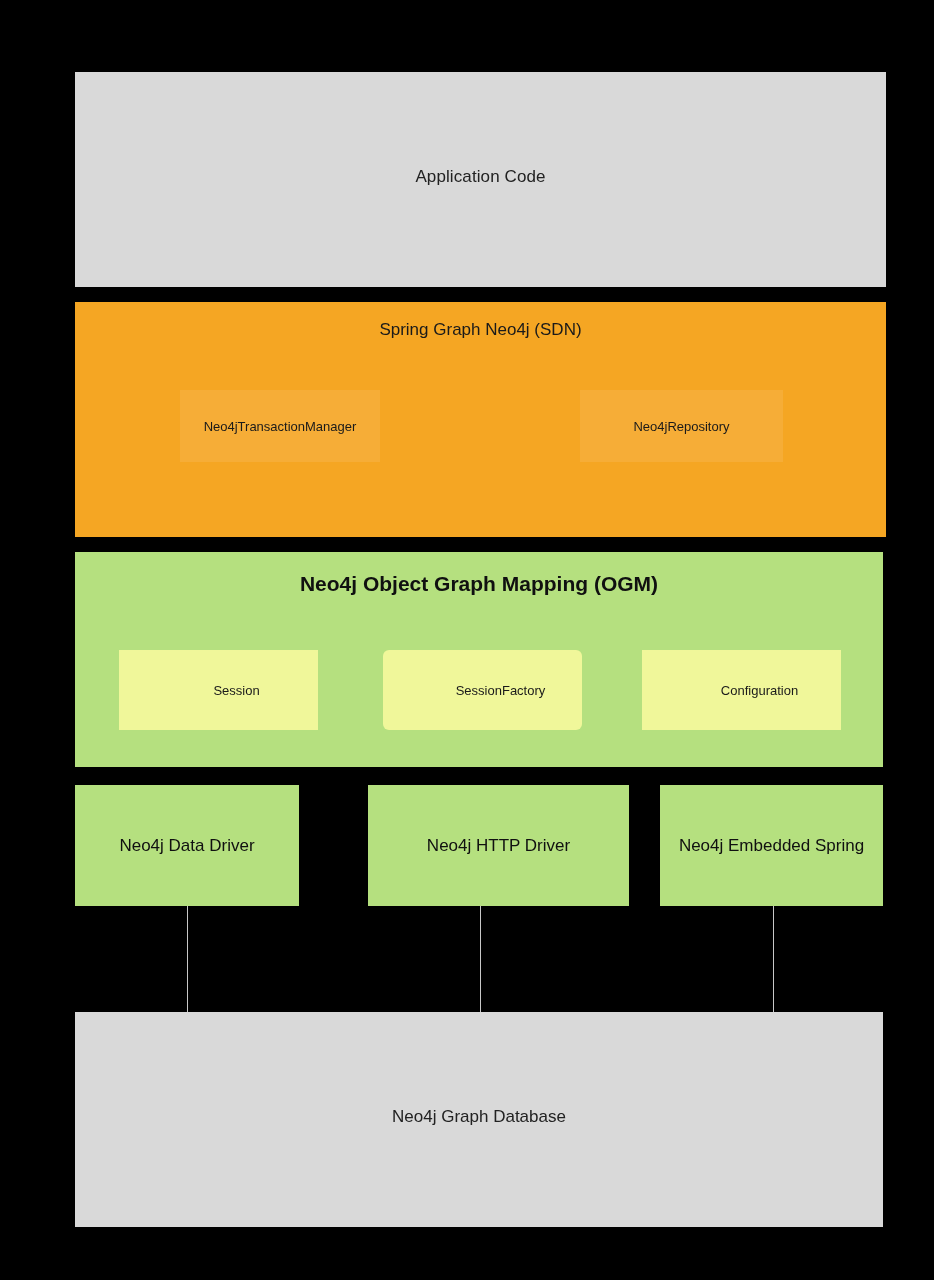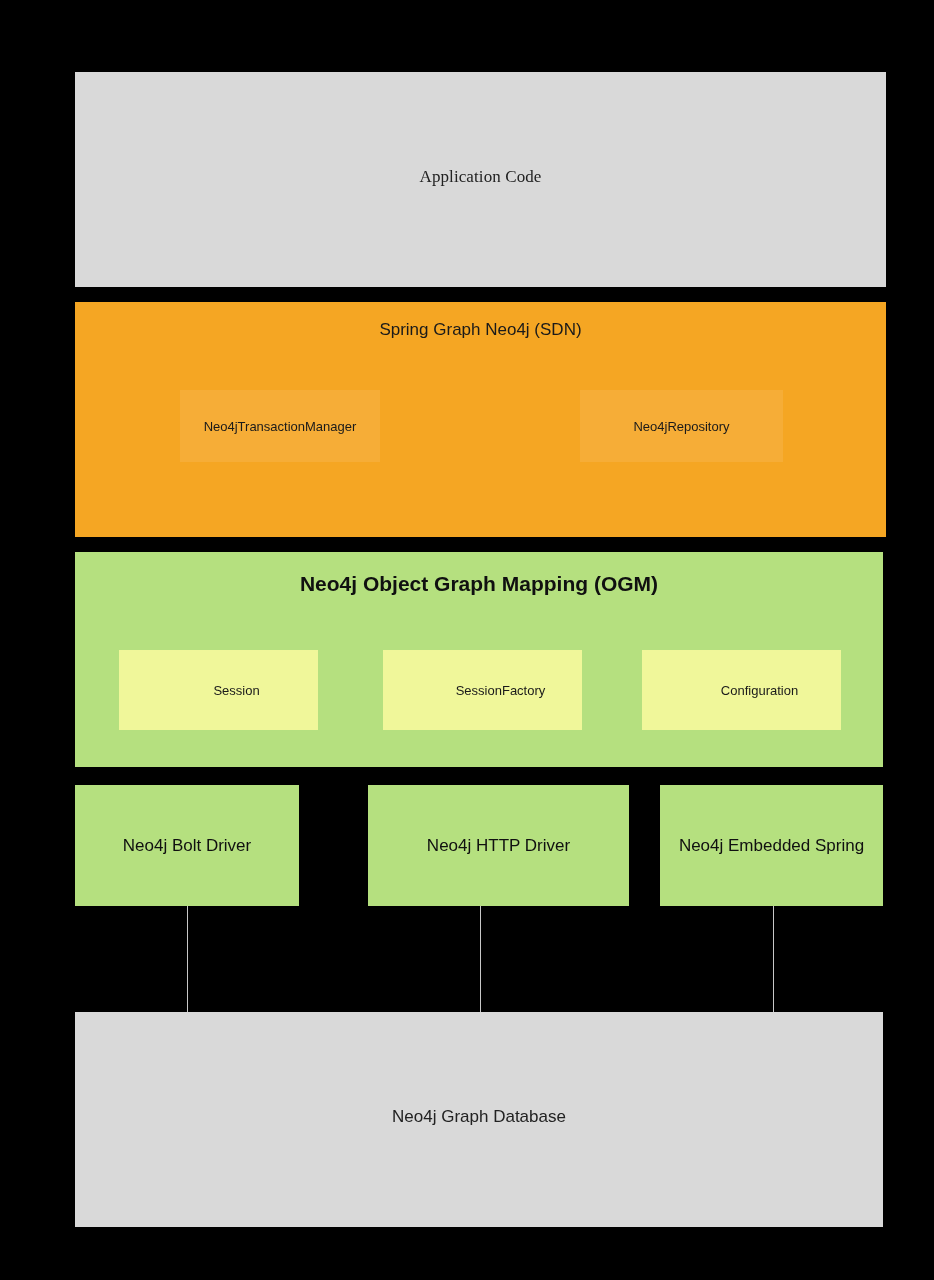--- a/index.html
+++ b/index.html
@@ -40,21 +40,20 @@
   }
   .app-code-label {
     position: absolute;
     left: 0;
     right: 0;
     top: 95px;
     text-align: center;
     font-size: 17px;
     color: #222222;
     letter-spacing: 0.1px;
-    font-family: Liberation Serif, serif;
   }
 
   
   .sdn {
     left: 75px;
     top: 302px;
     width: 811px;
     height: 235px;
     background: #f5a623;
   }
@@ -104,21 +103,21 @@
   .ogm-box {
     position: absolute;
     top: 98px;
     height: 80px;
     background: #f0f79a;
     display: flex;
     align-items: center;
     justify-content: center;
   }
   .ogm-box.b1 { left: 44px;  width: 199px; }
-  .ogm-box.b2 { left: 308px; width: 199px; }
+  .ogm-box.b2 { left: 308px; width: 199px; border-radius: 6px; }
   .ogm-box.b3 { left: 567px; width: 199px; }
   .ogm-box-label {
     font-size: 13px;
     color: #1a1a1a;
     margin-left: 36px;
   }
 
   
   .driver {
     top: 785px;
@@ -194,21 +193,21 @@
     </div>
     <div class="ogm-box b2">
       <span class="ogm-box-label">SessionFactory</span>
     </div>
     <div class="ogm-box b3">
       <span class="ogm-box-label">Configuration</span>
     </div>
   </div>
 
   <div class="layer driver d1">
-    <span class="driver-label">Neo4j Bolt Driver</span>
+    <span class="driver-label">Neo4j Data Driver</span>
   </div>
   <div class="layer driver d2">
     <span class="driver-label">Neo4j HTTP Driver</span>
   </div>
   <div class="layer driver d3">
     <span class="driver-label">Neo4j Embedded Spring</span>
   </div>
 
   <div class="connector c1"></div>
   <div class="connector c2"></div>

